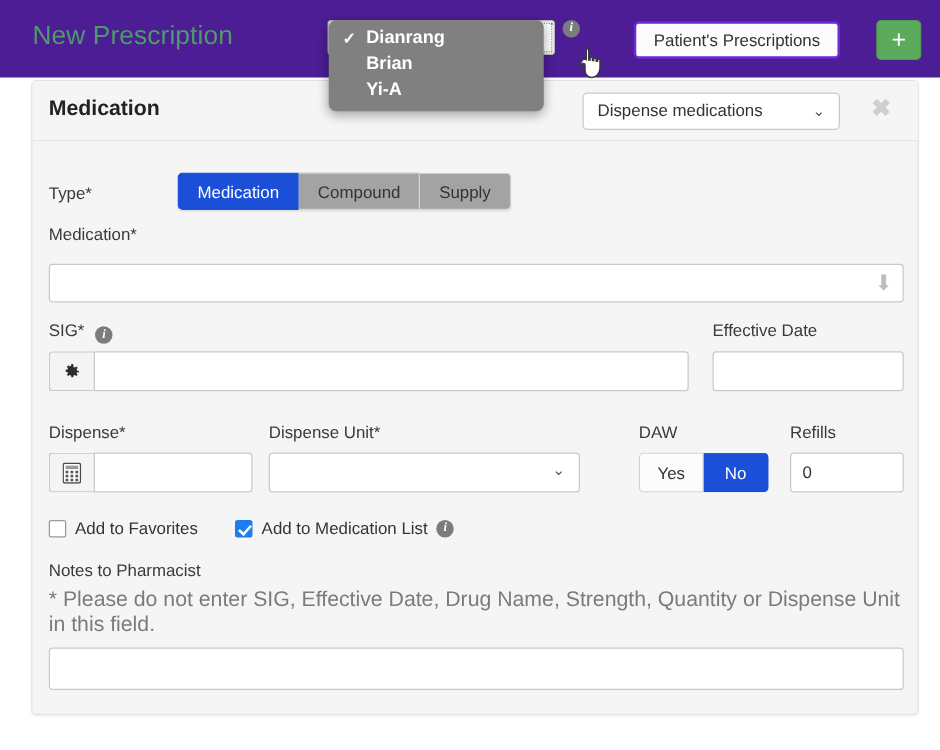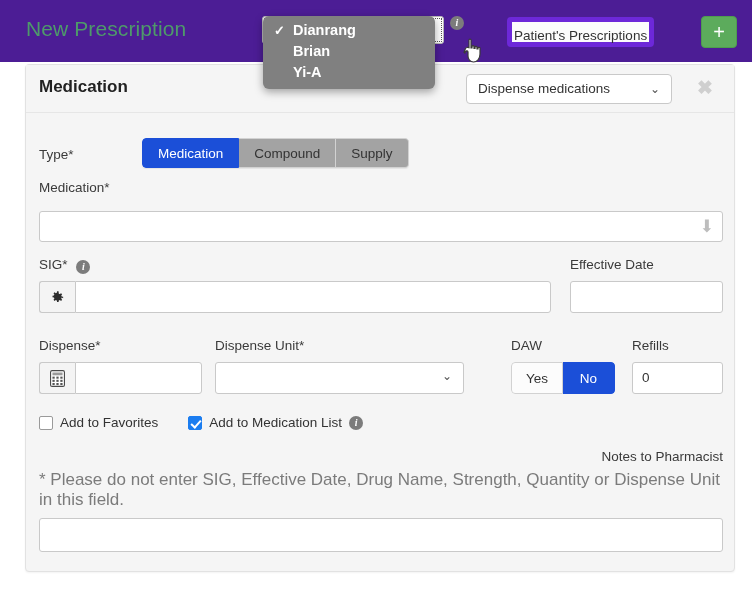--- a/index.html
+++ b/index.html
@@ -42,22 +42,22 @@
     display: inline-block;
     width: 14px; height: 14px; border-radius: 50%;
     background: #7c7c7c; color: #fff;
     font-size: 10px; font-weight: bold; font-style: italic;
     text-align: center; line-height: 14px;
     font-family: "Liberation Serif", serif;
   }
   .info-top { position: absolute; left: 450px; top: 16px; }
   .patient-rx-btn {
     position: absolute; left: 507px; top: 17px;
-    height: 30px; padding: 0 2px;
-    background: #fcfcfc; border: 5px solid #6d28d9; border-radius: 4px;
+    height: 30px; padding: 0 14px;
+    background: #fcfcfc; border: 2px solid #6d28d9; border-radius: 4px;
     font-size: 13.5px; color: #333; line-height: 28px;
     white-space: nowrap;
   }
   .plus-btn {
     position: absolute; left: 701px; top: 16px;
     width: 36px; height: 32px;
     background: #5cab5c; border: 1px solid #4f9b4f; border-radius: 4px;
     color: #fff; font-size: 20px; line-height: 30px; text-align: center;
   }
 
@@ -225,21 +225,21 @@
     background: #1b7df0; border-color: #1b7df0; position: relative;
   }
   .box.checked::after {
     content: ""; position: absolute; left: 4px; top: 1px;
     width: 4px; height: 8px; border: solid #fff;
     border-width: 0 2px 2px 0; transform: rotate(42deg);
   }
 
   
   .row-notes { position: absolute; left: 13px; top: 336px; width: 684px; }
-  .notes-lbl { font-size: 13.5px; color: #3a3a3a; display: block; text-align: right; }
+  .notes-lbl { font-size: 13.5px; color: #3a3a3a; display: block; }
   .notes-hint { font-size: 17px; color: #7b7b7b; display: block; margin-top: 6px; }
   .notes-field {
     margin-top: 8px; width: 684px; height: 34px;
     background: #fff; border: 1px solid #c9c9c9; border-radius: 3px;
   }
 </style>
 </head>
 <body>
 
 <div id="root">

